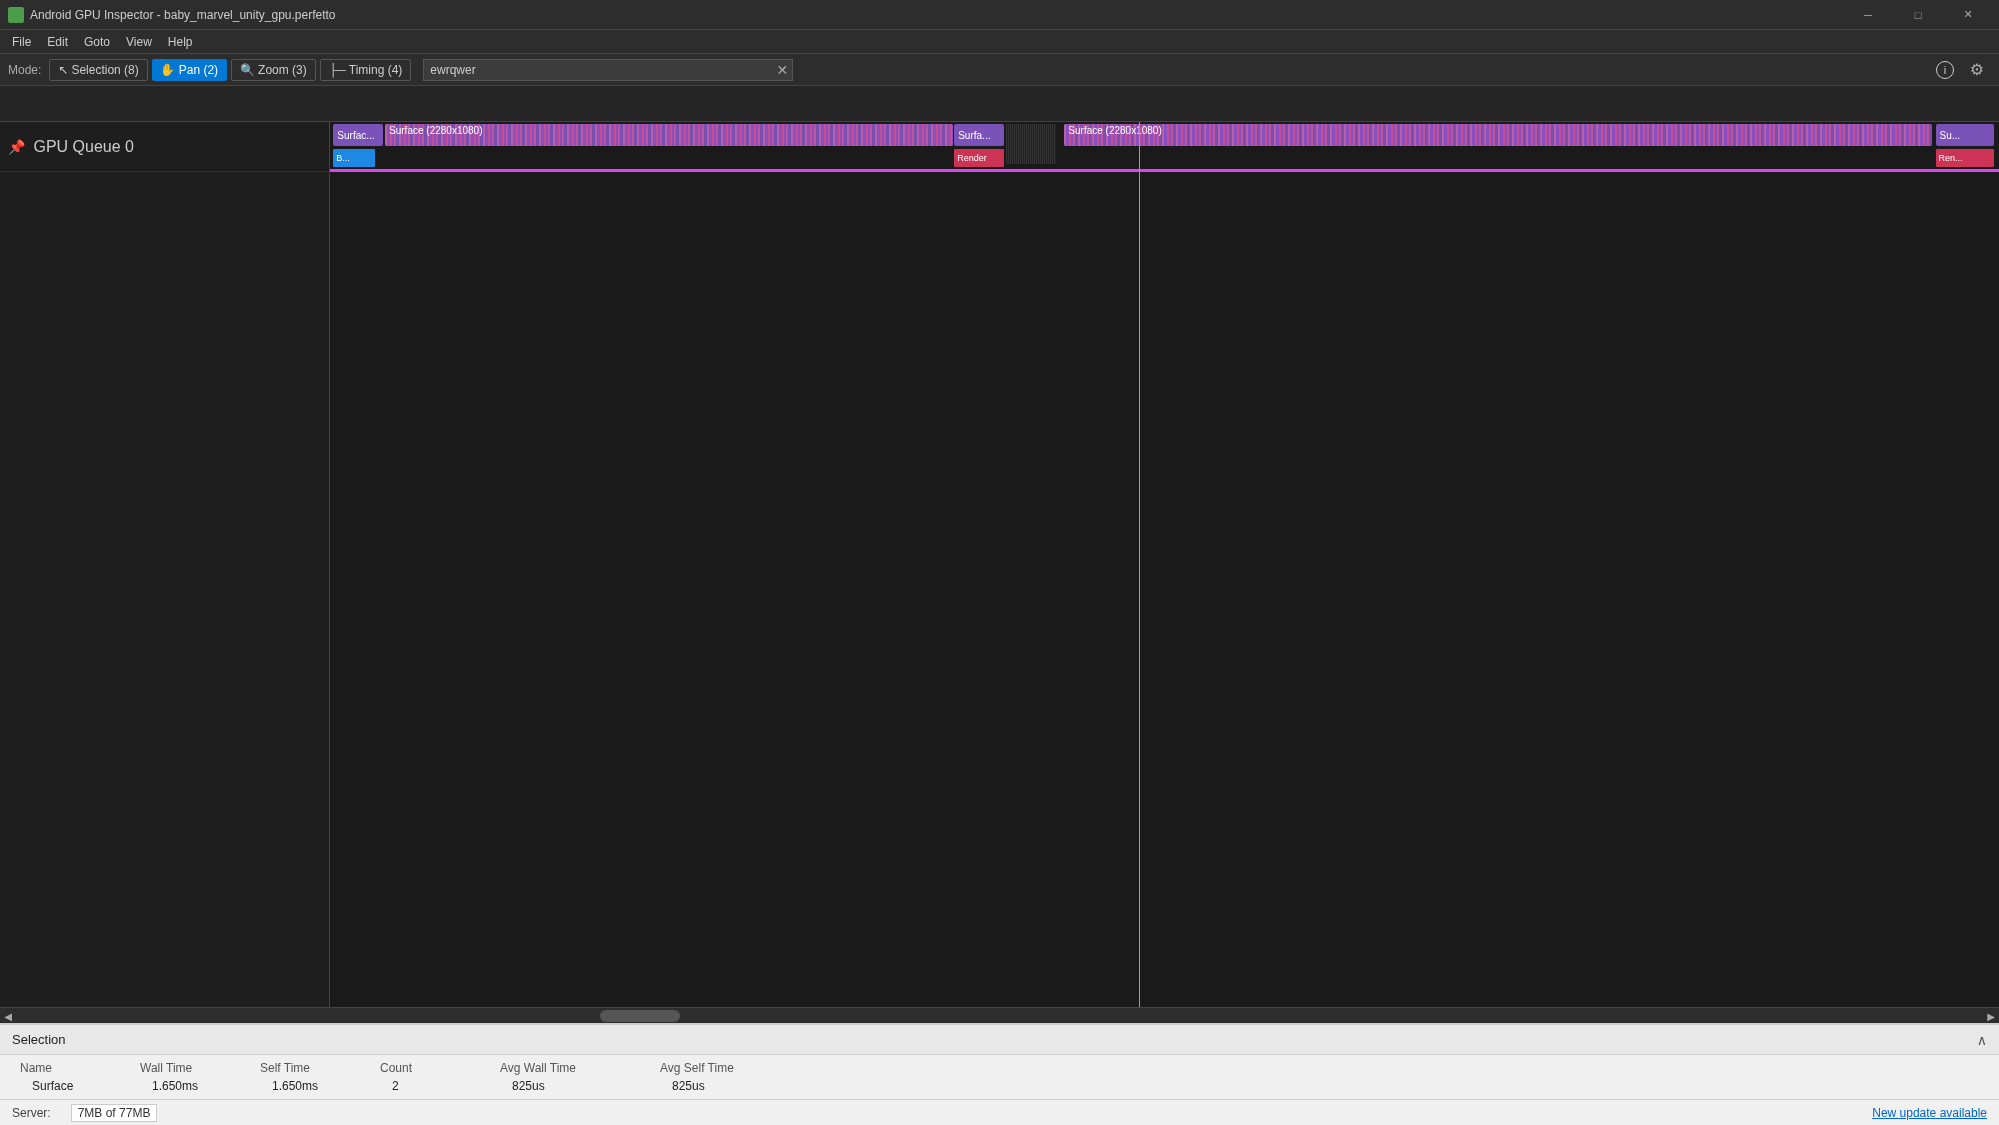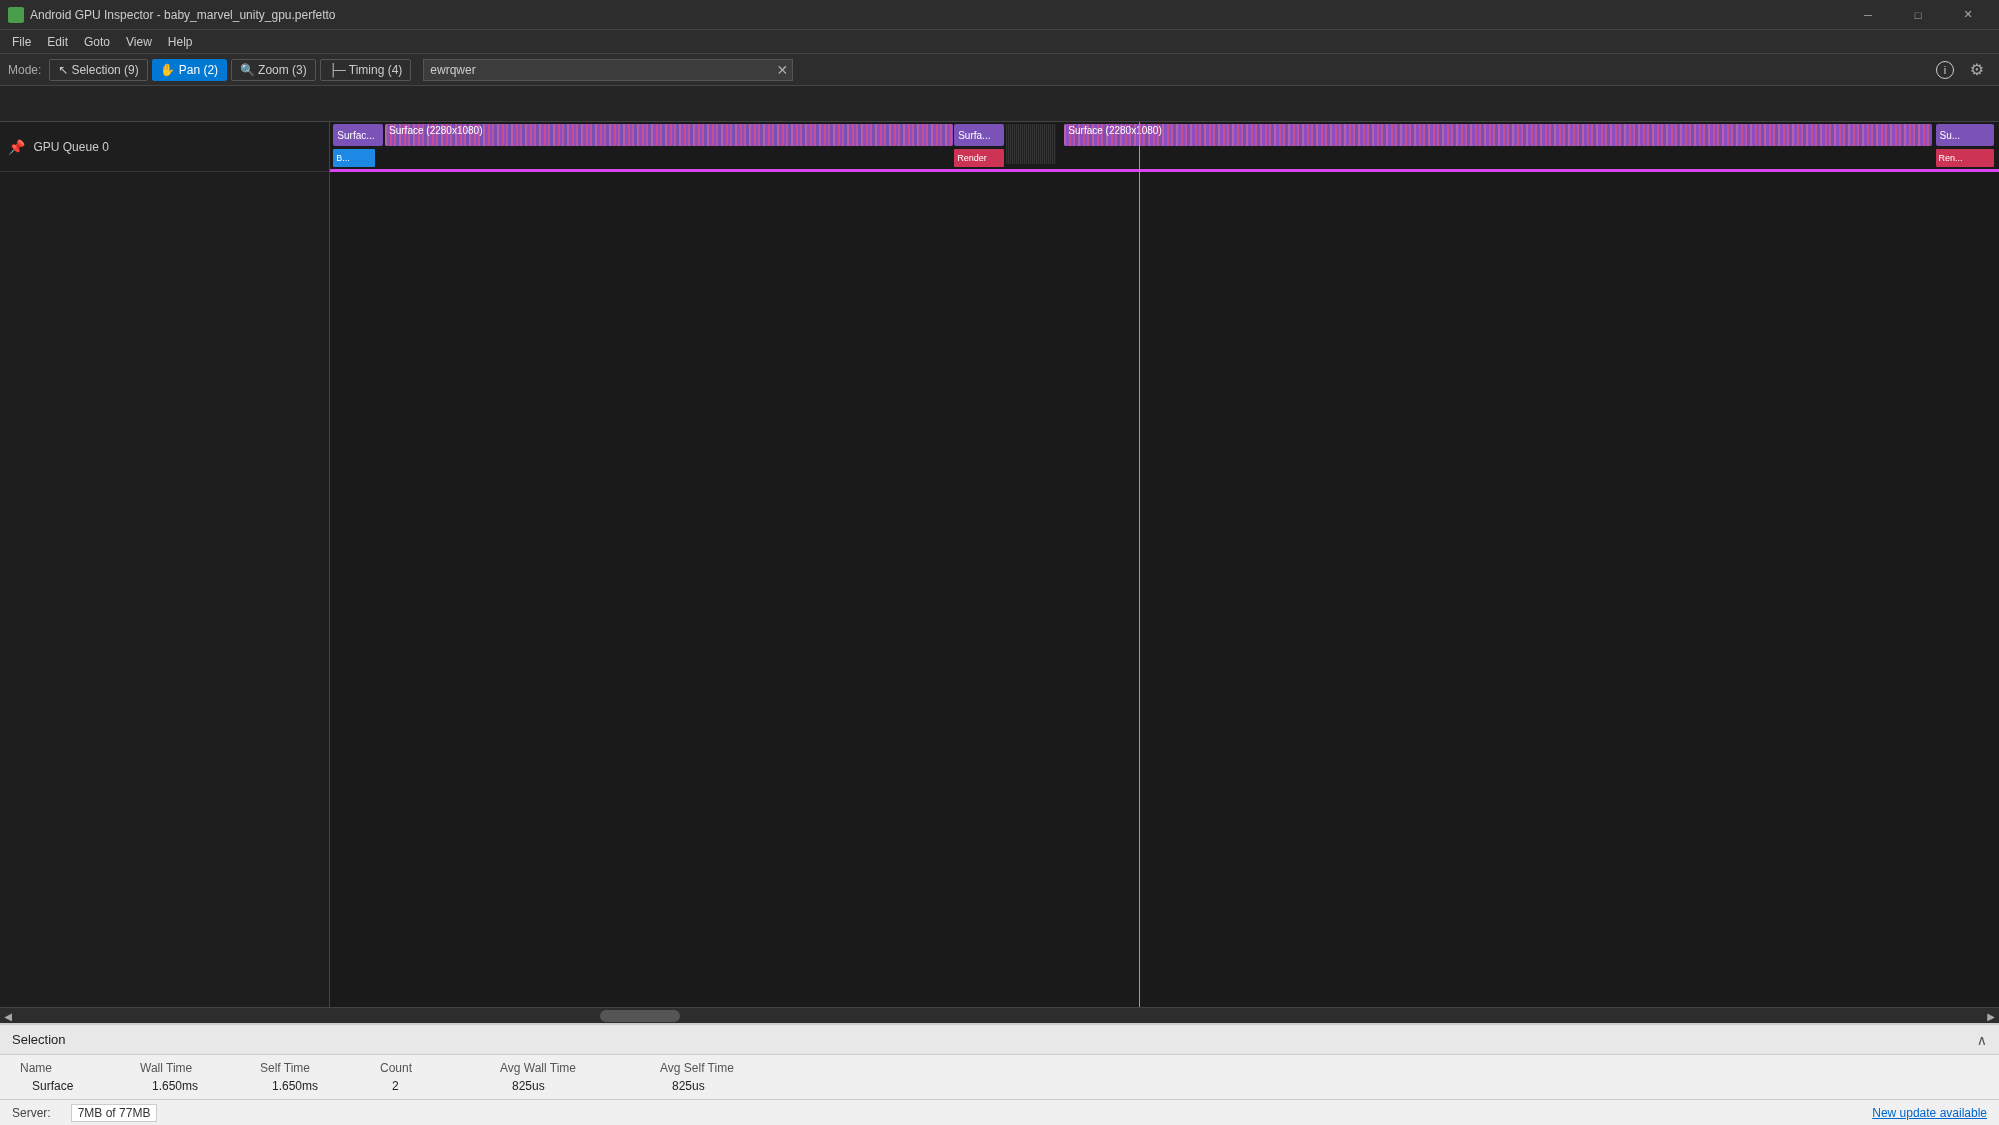--- a/index.html
+++ b/index.html
@@ -432,21 +432,21 @@
   <div class="menu-item">Edit</div>
   <div class="menu-item">Goto</div>
   <div class="menu-item">View</div>
   <div class="menu-item">Help</div>
 </div>
 
 <div id="toolbar">
   <span id="mode-label">Mode:</span>
   <button class="mode-btn">
     <span>↖</span>
-    <span>Selection (9)</span>
+    <span>Selection (8)</span>
   </button>
   <button class="mode-btn active">
     <span>✋</span>
     <span>Pan (2)</span>
   </button>
   <button class="mode-btn">
     <span>🔍</span>
     <span>Zoom (3)</span>
   </button>
   <button class="mode-btn">
@@ -471,21 +471,21 @@
 <div id="main-content">
 
   <div id="timeline-header">
   </div>
 
   <div id="tracks-container">
 
     <div id="tracks-label-col">
       <div id="track-row-label">
         <span style="font-size:14px; color:#aaa;">📌</span>
-        <span style="color:#ccc; font-size:12px;">GPU Queue 0</span>
+        <span style="color:#ccc; font-size:16px;">GPU Queue 0</span>
       </div>
     </div>
 
     <div id="tracks-timeline-area">
 
       <div style="position:absolute; top:0; bottom:0; left:48.5%; width:1px; background:#ff8800; z-index:10;"></div>
 
       <div id="gpu-track-row">
 
         <div class="track-segment" style="left:0.2%; width:3%; top:2px; background:#7b52b8;">Surfac...</div>

